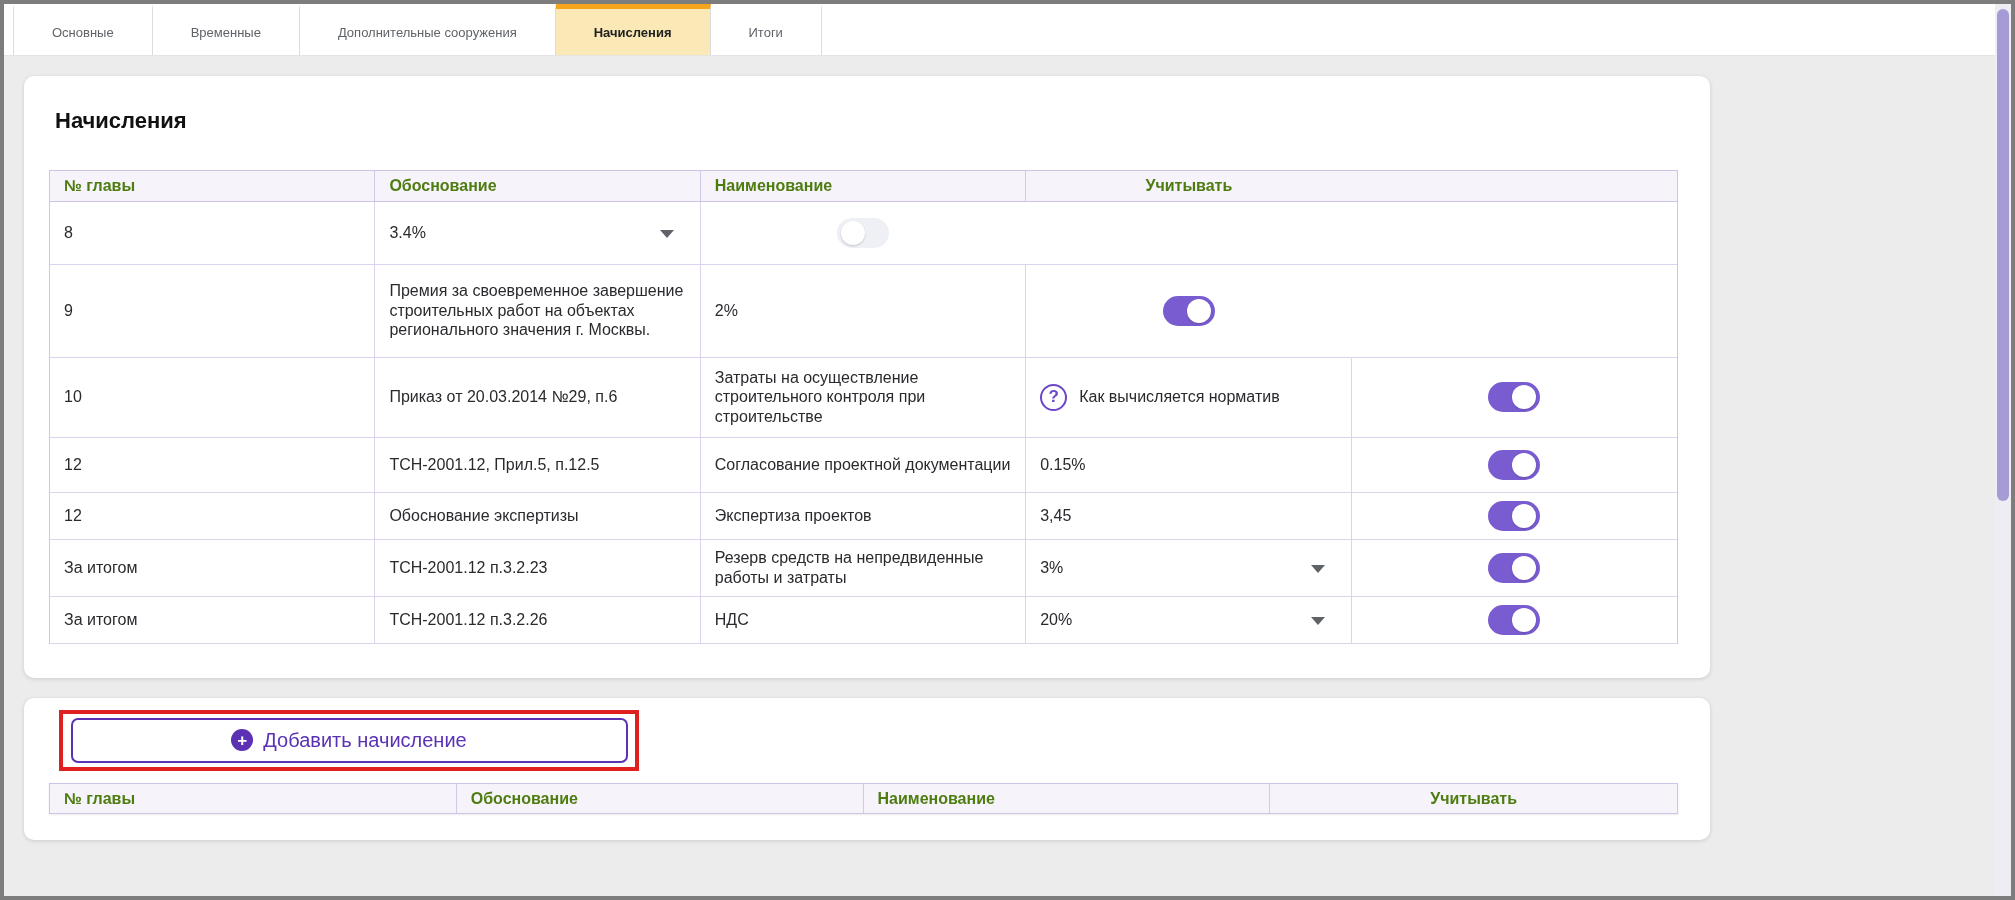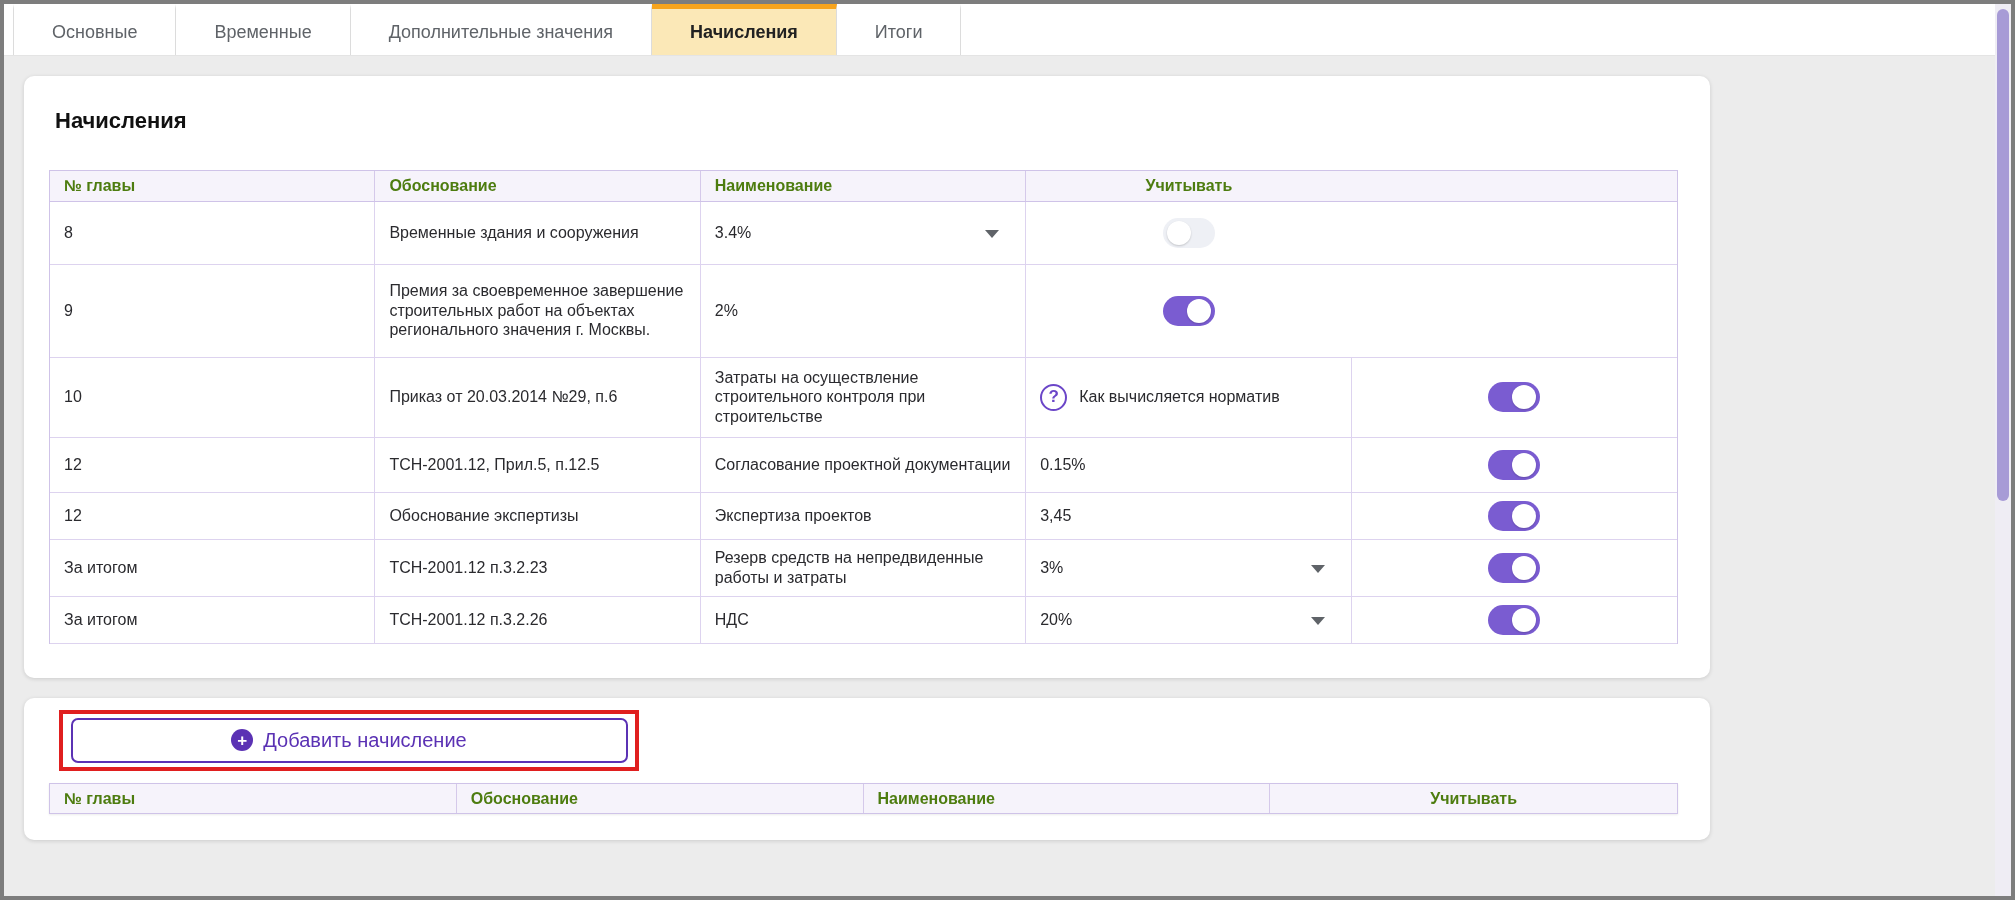--- a/index.html
+++ b/index.html
@@ -6,21 +6,21 @@
   html,body { width:2015px; height:900px; overflow:hidden; }
   body { font-family:"Liberation Sans","DejaVu Sans",sans-serif; color:#212121; }
 
   .frame { position:relative; width:2015px; height:900px;
            border:4px solid #7d7d7d; background:#ececec; overflow:hidden; }
 
   
   .tabbar { display:flex; align-items:stretch; height:52px; background:#ffffff;
             border-bottom:1px solid #e4e4e4; padding-left:9px; }
   .tab { display:flex; align-items:center; justify-content:center;
-         padding:16px 38px; font-size:18px; color:#5f6368; cursor:pointer;
+         padding:16px 38px; font-size:13px; color:#5f6368; cursor:pointer;
          border-right:1px solid #dcdcdc; border-top:5px solid transparent;
          white-space:nowrap; background:#fff; }
   .tab:first-child { border-left:1px solid #dcdcdc; }
   .tab.active { background:#fbe8b7; border-top-color:#f7a41d; color:#212121;
                 font-weight:bold; }
 
   
   .content { padding:20px 0 0 20px; }
   .card { width:1686px; background:#ffffff; border-radius:10px;
           box-shadow:0 1px 4px rgba(0,0,0,.14); }
@@ -92,41 +92,40 @@
                      background:#a79bd6; border-radius:6px; cursor:pointer; }
 </style>
 </head>
 <body>
 
 <div class="frame">
 
   <div class="tabbar">
     <div class="tab">Основные</div>
     <div class="tab">Временные</div>
-    <div class="tab">Дополнительные значения</div>
+    <div class="tab">Дополнительные сооружения</div>
     <div class="tab active">Начисления</div>
     <div class="tab">Итоги</div>
   </div>
 
   <div class="content">
 
     <div class="card main">
       <div class="page-title">Начисления</div>
 
       <div class="tbl">
         <div class="tr thead">
           <div class="th c1">№ главы</div>
           <div class="th c2">Обоснование</div>
           <div class="th c3">Наименование</div>
           <div class="th c5">Учитывать</div>
         </div>
 
         <div class="tr r0">
           <div class="td c1">8</div>
-          <div class="td c3">Временные здания и сооружения</div>
           <div class="td c4">
             <span>3.4%</span>
             <span class="caret"></span>
           </div>
           <div class="td c5">
             <span class="toggle">
                 <span class="knob"></span>
               </span>
           </div>
         </div>

